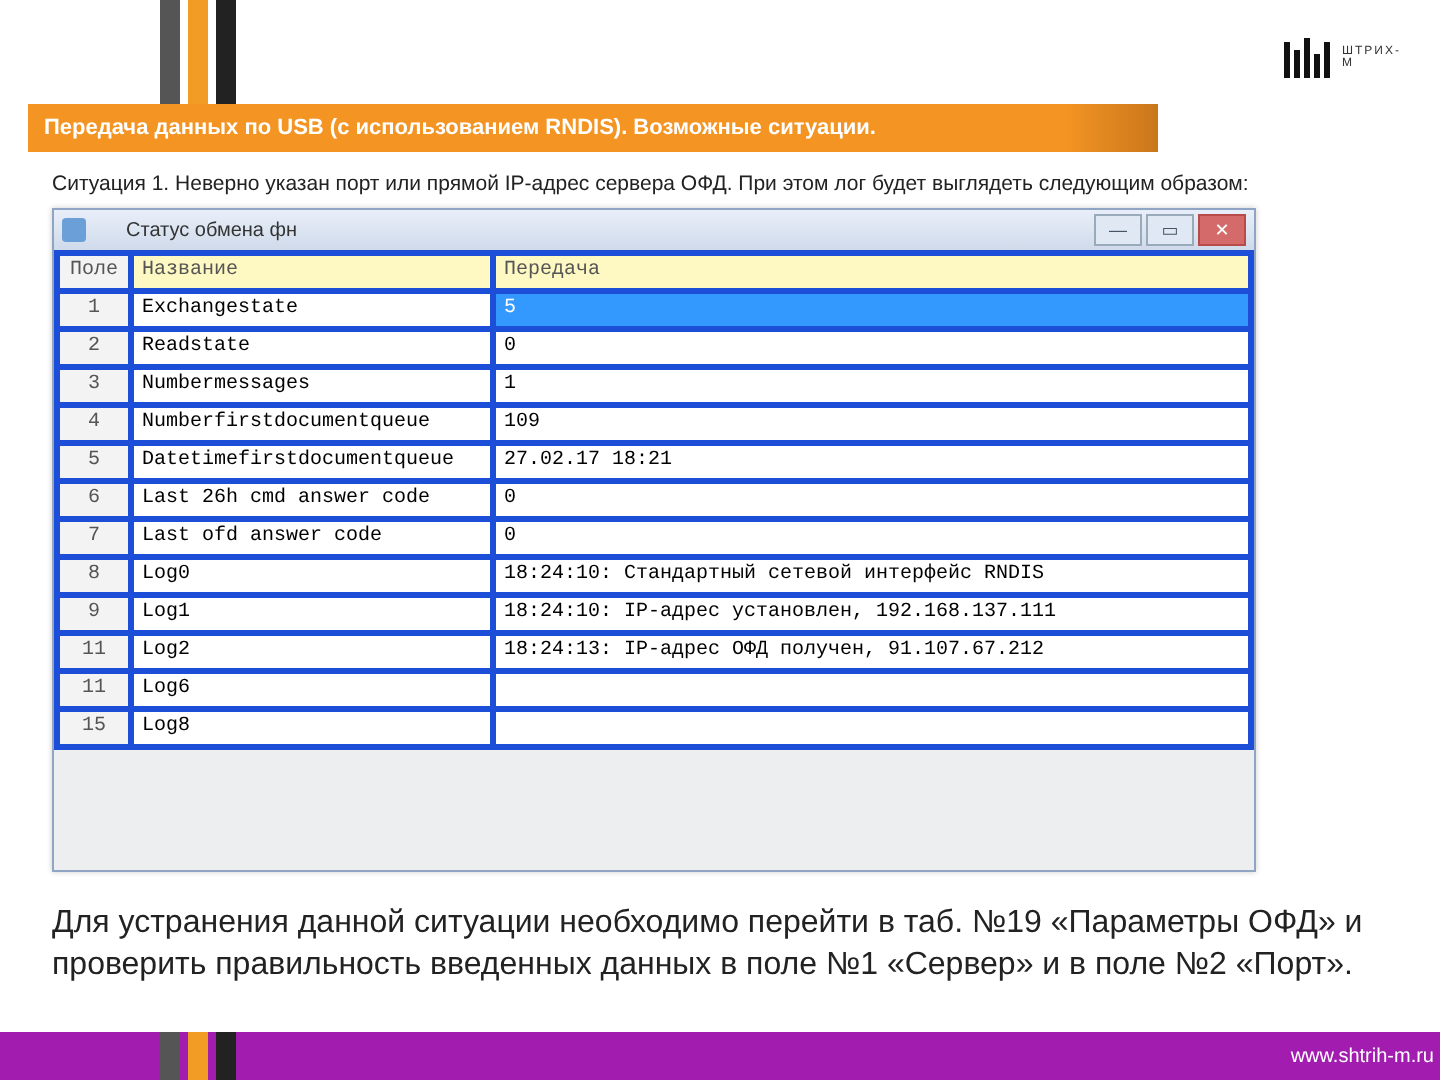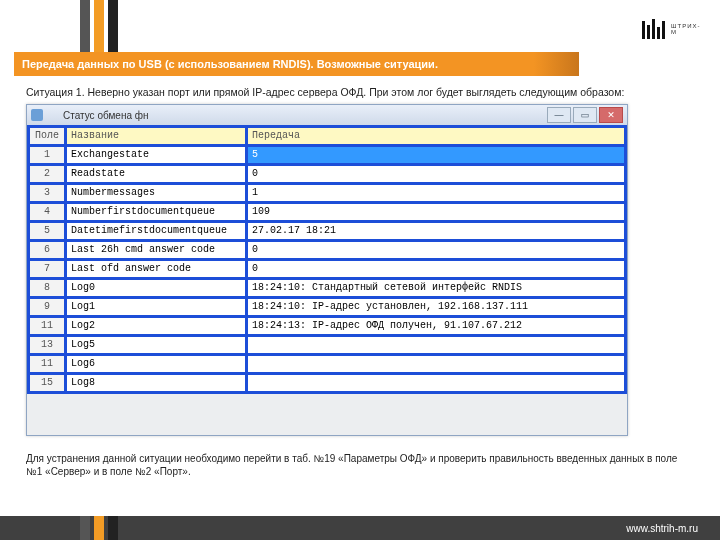--- a/index.html
+++ b/index.html
@@ -26,23 +26,23 @@
   .win-ctrls{display:flex;gap:2px}
   .win-ctrls div{width:22px;height:14px;border:1px solid #9ab;background:#dfe8f3;font-size:9px;display:flex;align-items:center;justify-content:center;color:#456}
   .win-ctrls .close{background:#d56a6a;color:#fff;border-color:#b94a4a}
   .grid{width:100%;border-collapse:collapse;font-family:"Courier New",monospace;font-size:10px;color:#000;background:#fff}
   .grid th,.grid td{border:3px solid #1d4ed8;padding:1px 4px;text-align:left;height:14px;line-height:14px;white-space:nowrap;overflow:hidden}
   .grid th{background:#fef9c3;color:#555;font-weight:normal}
   .grid .rownum{background:#f3f3f3;color:#555;width:26px;text-align:center}
   .grid .name{width:170px}
   .grid .val{}
   .grid tr.sel td.val{background:#3399ff;color:#fff}
-  .remedy{position:absolute;left:26px;right:30px;top:452px;font-size:10px;line-height:1.3}
+  .remedy{position:absolute;left:26px;right:30px;top:452px;font-size:16px;line-height:1.3}
   
-  .footer{position:absolute;left:0;right:0;bottom:0;height:24px;background:#404040;color:#fff;font-size:10px;display:flex;align-items:center;justify-content:flex-end;padding-right:22px}
+  .footer{position:absolute;left:0;right:0;bottom:0;height:24px;background:#a21caf;color:#fff;font-size:10px;display:flex;align-items:center;justify-content:flex-end;padding-right:3px}
   .foot-stripes{position:absolute;left:80px;bottom:0;width:42px;height:24px;display:flex;gap:4px;z-index:2}
   .foot-stripes div{width:10px;height:100%}
 </style>
 </head>
 <body>
 <div class="page">
 
   <div class="top-stripes">
     <div class="ts1"></div>
       <div class="ts2"></div>
@@ -133,25 +133,20 @@
             <td class="rownum">9</td>
             <td class="name">Log1</td>
             <td class="val">18:24:10: IP-адрес установлен, 192.168.137.111</td>
           </tr>
           <tr>
             <td class="rownum">11</td>
             <td class="name">Log2</td>
             <td class="val">18:24:13: IP-адрес ОФД получен, 91.107.67.212</td>
           </tr>
           <tr>
-            <td class="rownum">13</td>
-            <td class="name">Log5</td>
-            <td class="val"></td>
-          </tr>
-          <tr>
             <td class="rownum">11</td>
             <td class="name">Log6</td>
             <td class="val"></td>
           </tr>
           <tr>
             <td class="rownum">15</td>
             <td class="name">Log8</td>
             <td class="val"></td>
           </tr>
         </tbody>

